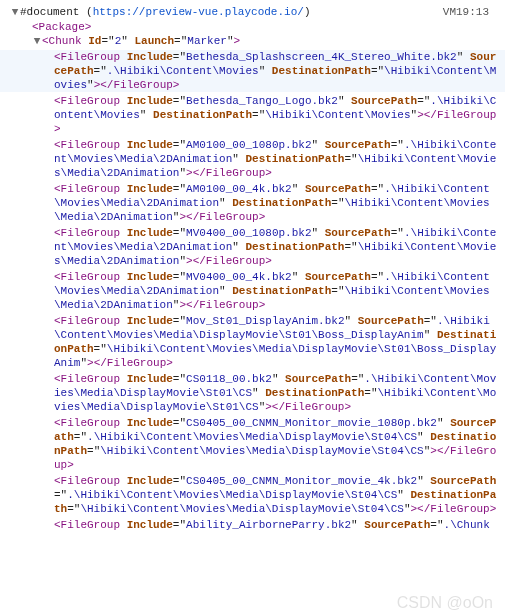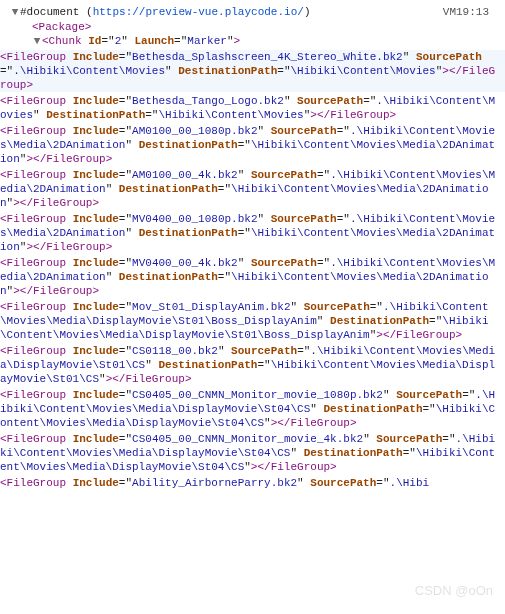--- a/index.html
+++ b/index.html
@@ -37,33 +37,34 @@
   .url { color: #1155cc; }
   .paren { color: #222; }
   .tag-name { color: #881280; }
   .attr-name { color: #994500; font-weight: bold; }
   .attr-val { color: #1a1aa6; }
   .angle { color: #881280; }
   .lvl1 { padding-left: 32px; }
   .lvl2 { padding-left: 34px; display:flex; }
   .lvl2 .tri { margin-left:-2px; }
   .lvl3 {
+    padding-left: 54px;
     padding-right: 6px;
     word-break: break-all;
     white-space: pre-wrap;
     margin-top: 2px;
     margin-bottom: 2px;
   }
   .highlight { background: #f2f7fd; }
   .watermark {
     position: absolute;
     right: 12px;
-    bottom: 16px;
+    bottom: 4px;
     color: rgba(0,0,0,0.12);
-    font-size: 13px;
+    font-size: 16px;
     font-family: sans-serif;
     pointer-events: none;
   }
 </style>
 </head>
 <body>
 
 <div class="topline">
   <span class="tri">▼</span>
   <span class="plain">#document</span>
@@ -91,16 +92,16 @@
     <div class="lvl3 highlight"><span class="angle">&lt;</span><span class="tag-name">FileGroup</span> <span class="attr-name">Include</span><span class="plain">=</span>"<span class="attr-val">Bethesda_Splashscreen_4K_Stereo_White.bk2</span>" <span class="attr-name">SourcePath</span><span class="plain">=</span>"<span class="attr-val">.\Hibiki\Content\Movies</span>" <span class="attr-name">DestinationPath</span><span class="plain">=</span>"<span class="attr-val">\Hibiki\Content\Movies</span>"<span class="angle">&gt;</span><span class="angle">&lt;/</span><span class="tag-name">FileGroup</span><span class="angle">&gt;</span></div>
     <div class="lvl3"><span class="angle">&lt;</span><span class="tag-name">FileGroup</span> <span class="attr-name">Include</span><span class="plain">=</span>"<span class="attr-val">Bethesda_Tango_Logo.bk2</span>" <span class="attr-name">SourcePath</span><span class="plain">=</span>"<span class="attr-val">.\Hibiki\Content\Movies</span>" <span class="attr-name">DestinationPath</span><span class="plain">=</span>"<span class="attr-val">\Hibiki\Content\Movies</span>"<span class="angle">&gt;</span><span class="angle">&lt;/</span><span class="tag-name">FileGroup</span><span class="angle">&gt;</span></div>
     <div class="lvl3"><span class="angle">&lt;</span><span class="tag-name">FileGroup</span> <span class="attr-name">Include</span><span class="plain">=</span>"<span class="attr-val">AM0100_00_1080p.bk2</span>" <span class="attr-name">SourcePath</span><span class="plain">=</span>"<span class="attr-val">.\Hibiki\Content\Movies\Media\2DAnimation</span>" <span class="attr-name">DestinationPath</span><span class="plain">=</span>"<span class="attr-val">\Hibiki\Content\Movies\Media\2DAnimation</span>"<span class="angle">&gt;</span><span class="angle">&lt;/</span><span class="tag-name">FileGroup</span><span class="angle">&gt;</span></div>
     <div class="lvl3"><span class="angle">&lt;</span><span class="tag-name">FileGroup</span> <span class="attr-name">Include</span><span class="plain">=</span>"<span class="attr-val">AM0100_00_4k.bk2</span>" <span class="attr-name">SourcePath</span><span class="plain">=</span>"<span class="attr-val">.\Hibiki\Content\Movies\Media\2DAnimation</span>" <span class="attr-name">DestinationPath</span><span class="plain">=</span>"<span class="attr-val">\Hibiki\Content\Movies\Media\2DAnimation</span>"<span class="angle">&gt;</span><span class="angle">&lt;/</span><span class="tag-name">FileGroup</span><span class="angle">&gt;</span></div>
     <div class="lvl3"><span class="angle">&lt;</span><span class="tag-name">FileGroup</span> <span class="attr-name">Include</span><span class="plain">=</span>"<span class="attr-val">MV0400_00_1080p.bk2</span>" <span class="attr-name">SourcePath</span><span class="plain">=</span>"<span class="attr-val">.\Hibiki\Content\Movies\Media\2DAnimation</span>" <span class="attr-name">DestinationPath</span><span class="plain">=</span>"<span class="attr-val">\Hibiki\Content\Movies\Media\2DAnimation</span>"<span class="angle">&gt;</span><span class="angle">&lt;/</span><span class="tag-name">FileGroup</span><span class="angle">&gt;</span></div>
     <div class="lvl3"><span class="angle">&lt;</span><span class="tag-name">FileGroup</span> <span class="attr-name">Include</span><span class="plain">=</span>"<span class="attr-val">MV0400_00_4k.bk2</span>" <span class="attr-name">SourcePath</span><span class="plain">=</span>"<span class="attr-val">.\Hibiki\Content\Movies\Media\2DAnimation</span>" <span class="attr-name">DestinationPath</span><span class="plain">=</span>"<span class="attr-val">\Hibiki\Content\Movies\Media\2DAnimation</span>"<span class="angle">&gt;</span><span class="angle">&lt;/</span><span class="tag-name">FileGroup</span><span class="angle">&gt;</span></div>
     <div class="lvl3"><span class="angle">&lt;</span><span class="tag-name">FileGroup</span> <span class="attr-name">Include</span><span class="plain">=</span>"<span class="attr-val">Mov_St01_DisplayAnim.bk2</span>" <span class="attr-name">SourcePath</span><span class="plain">=</span>"<span class="attr-val">.\Hibiki\Content\Movies\Media\DisplayMovie\St01\Boss_DisplayAnim</span>" <span class="attr-name">DestinationPath</span><span class="plain">=</span>"<span class="attr-val">\Hibiki\Content\Movies\Media\DisplayMovie\St01\Boss_DisplayAnim</span>"<span class="angle">&gt;</span><span class="angle">&lt;/</span><span class="tag-name">FileGroup</span><span class="angle">&gt;</span></div>
     <div class="lvl3"><span class="angle">&lt;</span><span class="tag-name">FileGroup</span> <span class="attr-name">Include</span><span class="plain">=</span>"<span class="attr-val">CS0118_00.bk2</span>" <span class="attr-name">SourcePath</span><span class="plain">=</span>"<span class="attr-val">.\Hibiki\Content\Movies\Media\DisplayMovie\St01\CS</span>" <span class="attr-name">DestinationPath</span><span class="plain">=</span>"<span class="attr-val">\Hibiki\Content\Movies\Media\DisplayMovie\St01\CS</span>"<span class="angle">&gt;</span><span class="angle">&lt;/</span><span class="tag-name">FileGroup</span><span class="angle">&gt;</span></div>
     <div class="lvl3"><span class="angle">&lt;</span><span class="tag-name">FileGroup</span> <span class="attr-name">Include</span><span class="plain">=</span>"<span class="attr-val">CS0405_00_CNMN_Monitor_movie_1080p.bk2</span>" <span class="attr-name">SourcePath</span><span class="plain">=</span>"<span class="attr-val">.\Hibiki\Content\Movies\Media\DisplayMovie\St04\CS</span>" <span class="attr-name">DestinationPath</span><span class="plain">=</span>"<span class="attr-val">\Hibiki\Content\Movies\Media\DisplayMovie\St04\CS</span>"<span class="angle">&gt;</span><span class="angle">&lt;/</span><span class="tag-name">FileGroup</span><span class="angle">&gt;</span></div>
     <div class="lvl3"><span class="angle">&lt;</span><span class="tag-name">FileGroup</span> <span class="attr-name">Include</span><span class="plain">=</span>"<span class="attr-val">CS0405_00_CNMN_Monitor_movie_4k.bk2</span>" <span class="attr-name">SourcePath</span><span class="plain">=</span>"<span class="attr-val">.\Hibiki\Content\Movies\Media\DisplayMovie\St04\CS</span>" <span class="attr-name">DestinationPath</span><span class="plain">=</span>"<span class="attr-val">\Hibiki\Content\Movies\Media\DisplayMovie\St04\CS</span>"<span class="angle">&gt;</span><span class="angle">&lt;/</span><span class="tag-name">FileGroup</span><span class="angle">&gt;</span></div>
-    <div class="lvl3"><span class="angle">&lt;</span><span class="tag-name">FileGroup</span> <span class="attr-name">Include</span><span class="plain">=</span>"<span class="attr-val">Ability_AirborneParry.bk2</span>" <span class="attr-name">SourcePath</span><span class="plain">=</span>"<span class="attr-val">.\Hibi</span></div>
+    <div class="lvl3"><span class="angle">&lt;</span><span class="tag-name">FileGroup</span> <span class="attr-name">Include</span><span class="plain">=</span>"<span class="attr-val">Ability_AirborneParry.bk2</span>" <span class="attr-name">SourcePath</span><span class="plain">=</span>"<span class="attr-val">.\Chunk</span></div>
   </div>
 
 <div class="watermark">CSDN @oOn</div>
 
 </body></html>

